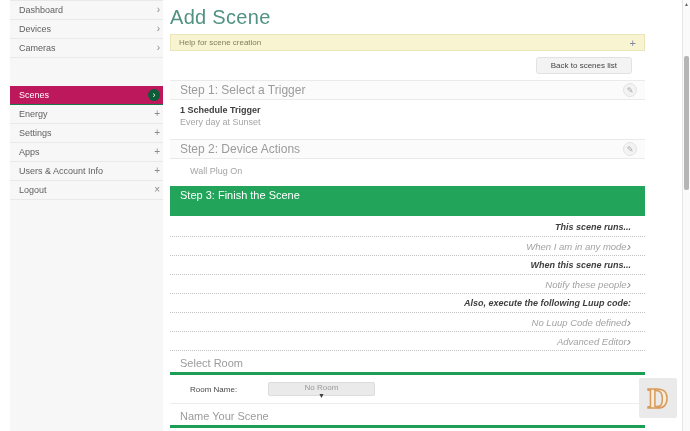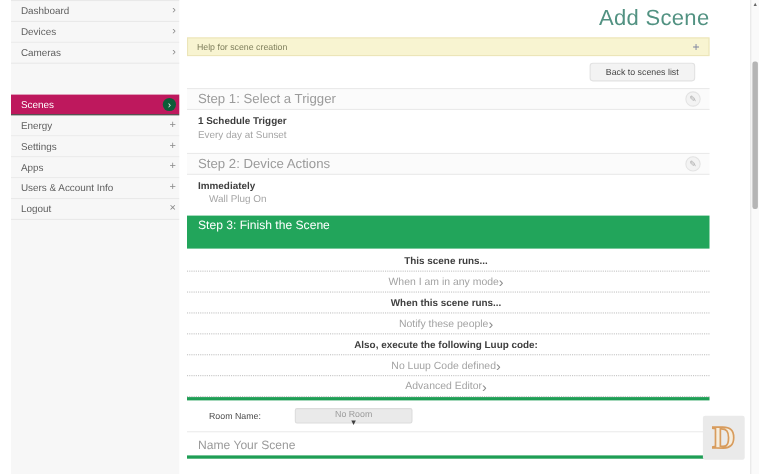--- a/index.html
+++ b/index.html
@@ -20,21 +20,21 @@
   }
   .nav-row .glyph { color:#8a8a8a; font-size:10px; line-height:1; }
   .nav-row.active { background:#be185d; color:#fff; border-bottom-color:#17784a;margin-top:28px; }
   .nav-row.active .badge {
     width:12px; height:12px; border-radius:50%; background:#0d5c38; color:#fff;
     display:flex; align-items:center; justify-content:center; font-size:9px; line-height:1;
   }
   
   .main { position:absolute; left:163px; top:0; right:8px; bottom:0; background:#fff; }
   .content { margin-left:7px; width:475px; }
-  .page-title { margin-top:6px; font-size:20px; font-weight:400; color:#529282; letter-spacing:.3px;text-align:right; }
+  .page-title { margin-top:6px; font-size:20px; font-weight:400; color:#529282; letter-spacing:.3px; }
   .help-bar {
     margin-top:5px; height:17px; background:#f8f4d1; border:1px solid #ece5b9;
     display:flex; align-items:center; justify-content:space-between; padding:0 8px;
     font-size:8px; color:#80805e;
   }
   .help-bar .plus { color:#8086a0; font-size:11px; cursor:pointer; }
   .back-row { margin-top:6px; display:flex; justify-content:flex-end; padding-right:13px; }
   .back-btn {
     background:#f3f3f3; border:1px solid #e2e2e2; border-radius:3px;
     font-size:8px; color:#454545; padding:3px 14px; cursor:pointer;
@@ -54,22 +54,22 @@
   .summary { padding:5px 0 6px 10px; }
   .summary .name { font-size:9px; font-weight:bold; color:#3e3e3e; }
   .summary .detail { font-size:9px; color:#a5a5a5; margin-top:2px; }
   .summary .detail.indent { padding-left:10px; }
   .step3-bar {
     margin-top:4px; height:30px; background:#22a55b; color:#fff;
     font-size:11px; line-height:18px; padding-left:10px;
   }
   .rows { margin-top:2px; }
   .frow {
-    height:19px; display:flex; align-items:center; justify-content:center;
-    padding:0 14px 0 10px; border-bottom:1px dotted #c2c2c2;
+    height:19px; display:flex; align-items:center; justify-content:flex-end;
+    padding:0 14px 0 10px; border-bottom:1px dotted #c2c2c2;font-style:italic;
   }
   .frow .ftext-label { font-size:9px; font-weight:bold; color:#3e3e3e; }
   .frow .ftext-link { font-size:9.5px; color:#a3a3a3; }
   .frow.link { cursor:pointer; }
   .frow .chev { font-size:13px; color:#8d8d8d; line-height:1; }
   .section-heading { padding:6px 0 3px 10px; font-size:11px; color:#9b9b9b; }
   .green-rule { height:3px; background:#1e9e55; }
   .form-row { display:flex; align-items:center; padding:7px 0 7px 20px; }
   .form-row .flabel { width:78px; font-size:8px; color:#4a4a4a; }
   .select-box {
@@ -162,21 +162,20 @@
     <div class="summary">
       <div class="name">1 Schedule Trigger</div>
       <div class="detail">Every day at Sunset</div>
     </div>
 
     <div class="step-header">
       <span>Step 2: Device Actions</span>
       <span class="edit-circle">✎</span>
     </div>
     <div class="summary">
-      <div class="name">Immediately</div>
       <div class="detail indent">Wall Plug On</div>
     </div>
 
     <div class="step3-bar">Step 3: Finish the Scene</div>
 
     <div class="rows">
       <div class="frow">
         <span class="ftext-label">This scene runs...</span>
       </div>
       <div class="frow link">
@@ -196,20 +195,21 @@
       <div class="frow link">
         <span class="ftext-link">No Luup Code defined</span>
         <span class="chev">›</span>
       </div>
       <div class="frow link">
         <span class="ftext-link">Advanced Editor</span>
         <span class="chev">›</span>
       </div>
     </div>
 
+    <div class="section-heading">Select Room</div>
     <div class="green-rule"></div>
     <div class="form-row">
       <span class="flabel">Room Name:</span>
       <div class="select-box">
         <span>No Room</span>
         <span class="caret">▼</span>
       </div>
     </div>
     <div class="divider"></div>
 

